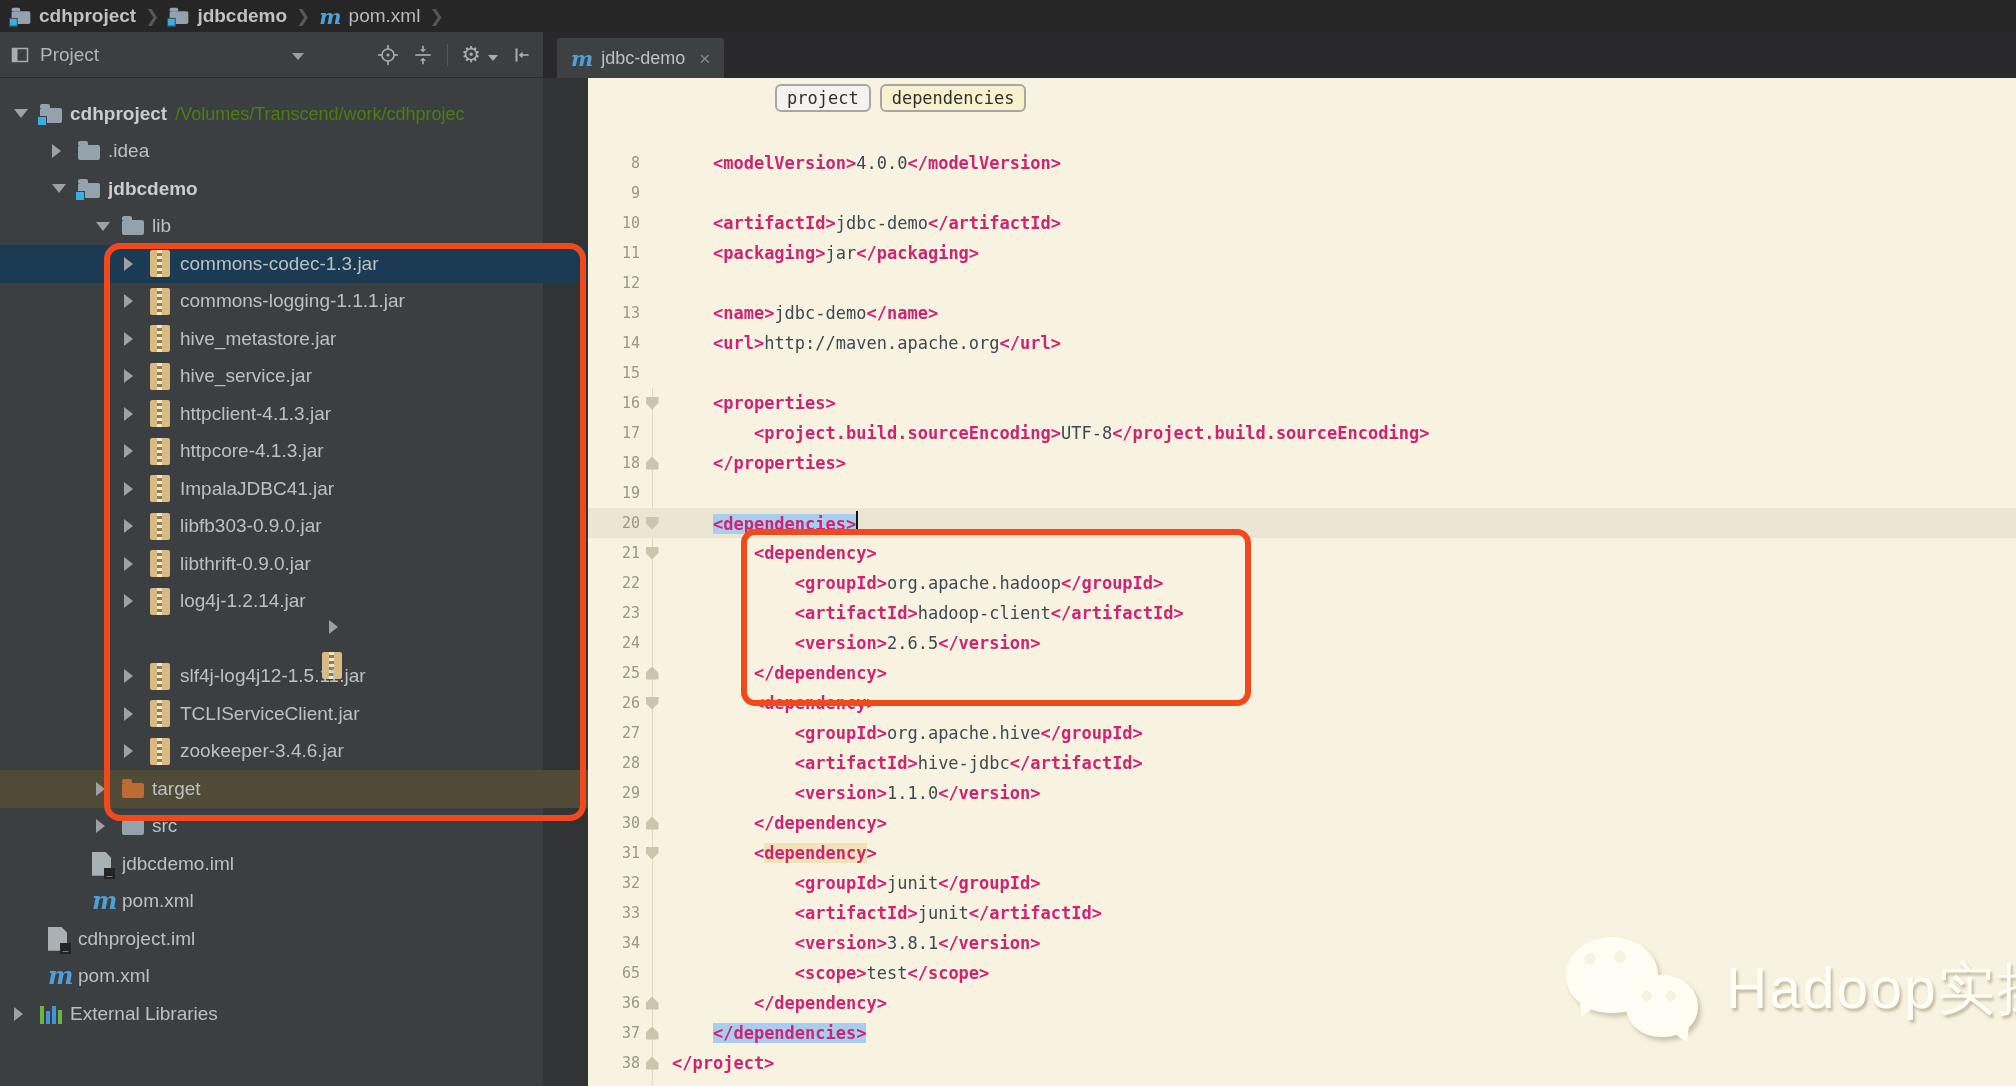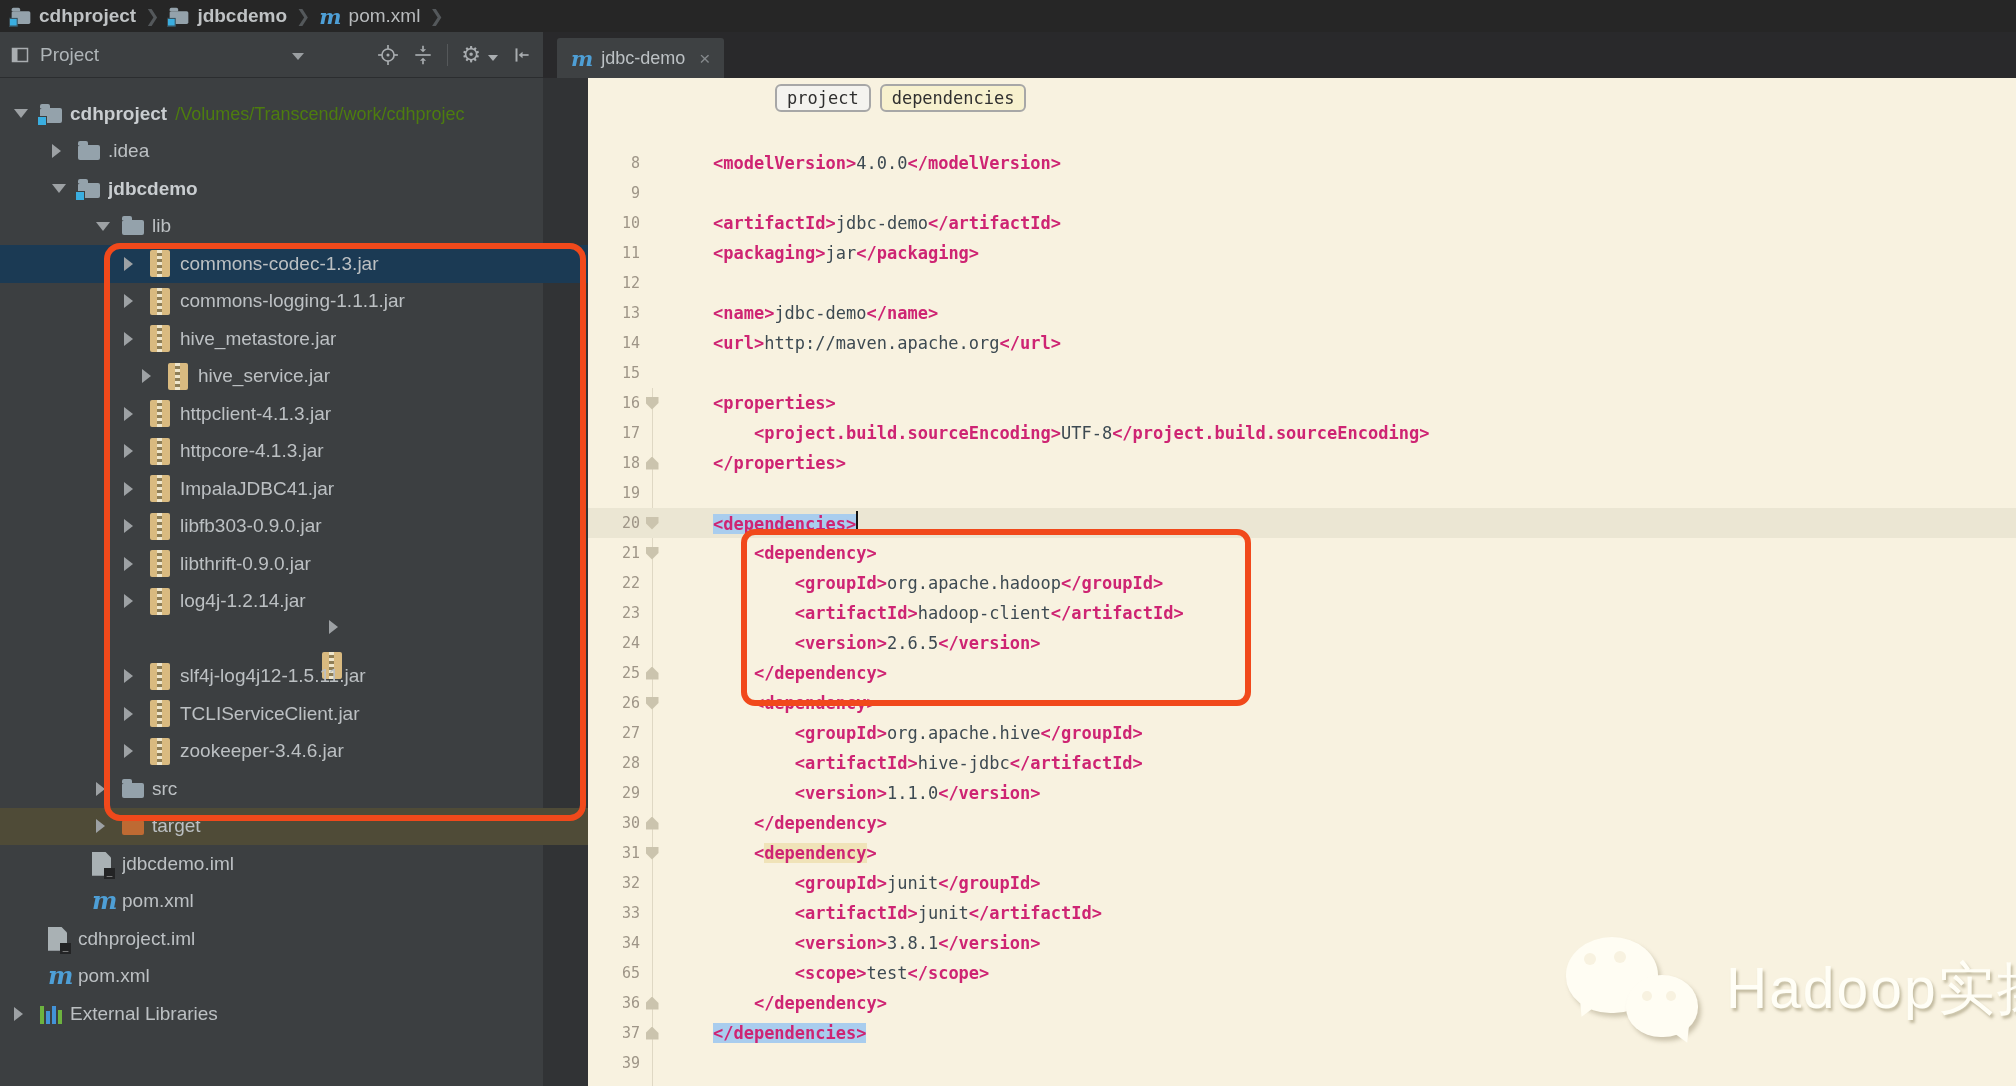--- a/index.html
+++ b/index.html
@@ -264,21 +264,21 @@
       <span class="t-arrow">
         <span class="ar-right"></span>
       </span>
       <span class="t-icon">
         <span class="ic-jar"></span>
       </span>
       <span class="t-textwrap">
         <span class="t-label">hive_metastore.jar</span>
       </span>
     </div>
-    <div class="trow" style="padding-left: 120px; margin-left: 18px;">
+    <div class="trow" style="padding-left: 120px;">
       <span class="t-arrow">
         <span class="ar-right"></span>
       </span>
       <span class="t-icon">
         <span class="ic-jar"></span>
       </span>
       <span class="t-textwrap">
         <span class="t-label">hive_service.jar</span>
       </span>
     </div>
@@ -385,40 +385,40 @@
       <span class="t-arrow">
         <span class="ar-right"></span>
       </span>
       <span class="t-icon">
         <span class="ic-jar"></span>
       </span>
       <span class="t-textwrap">
         <span class="t-label">zookeeper-3.4.6.jar</span>
       </span>
     </div>
+    <div class="trow sel-olive" style="padding-left: 92px;">
+      <span class="t-arrow">
+        <span class="ar-right"></span>
+      </span>
+      <span class="t-icon">
+        <span class="ic-folder orange"></span>
+      </span>
+      <span class="t-textwrap">
+        <span class="t-label">target</span>
+      </span>
+    </div>
     <div class="trow" style="padding-left: 92px;">
       <span class="t-arrow">
         <span class="ar-right"></span>
       </span>
       <span class="t-icon">
         <span class="ic-folder"></span>
       </span>
       <span class="t-textwrap">
         <span class="t-label">src</span>
-      </span>
-    </div>
-    <div class="trow sel-olive" style="padding-left: 92px;">
-      <span class="t-arrow">
-        <span class="ar-right"></span>
-      </span>
-      <span class="t-icon">
-        <span class="ic-folder orange"></span>
-      </span>
-      <span class="t-textwrap">
-        <span class="t-label">target</span>
       </span>
     </div>
     <div class="trow" style="padding-left: 92px;">
       <span class="t-icon">
         <span class="ic-iml">
           <span class="sheet"></span>
           <span class="mbadge">_</span>
         </span>
       </span>
       <span class="t-textwrap">
@@ -639,20 +639,27 @@
           <span class="fold-up"></span>
         </span>
         <span class="ltext"><span class="tok-plain">        </span><span class="tok-tag">&lt;/dependency&gt;</span></span>
       </div>
       <div class="crow">
         <span class="lnum">37</span>
         <span class="lfold">
           <span class="fold-up"></span>
         </span>
         <span class="ltext"><span class="tok-plain">    </span><span class="tok-tag tok-selblue">&lt;/dependencies&gt;</span></span>
+      </div>
+      <div class="crow">
+        <span class="lnum">38</span>
+        <span class="lfold">
+          <span class="fold-up"></span>
+        </span>
+        <span class="ltext"><span class="tok-plain"></span><span class="tok-tag">&lt;/project&gt;</span></span>
       </div>
       <div class="crow">
         <span class="lnum">39</span>
         <span class="lfold"></span>
         <span class="ltext"></span>
       </div>
     </div>
 </div>
 
 <div class="obox tree-box"></div>

